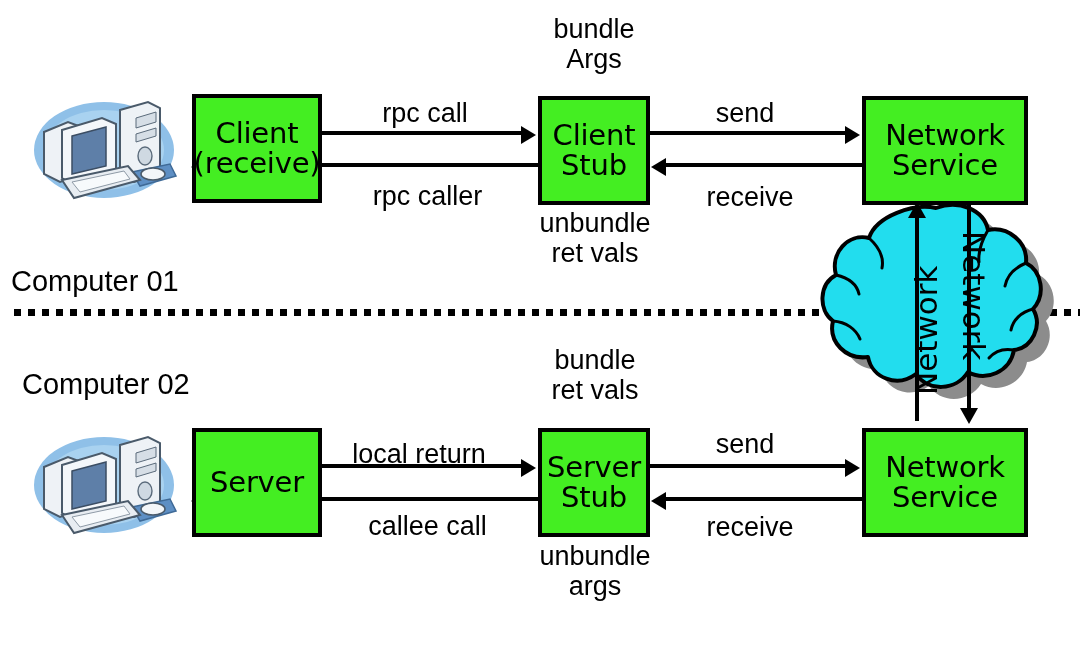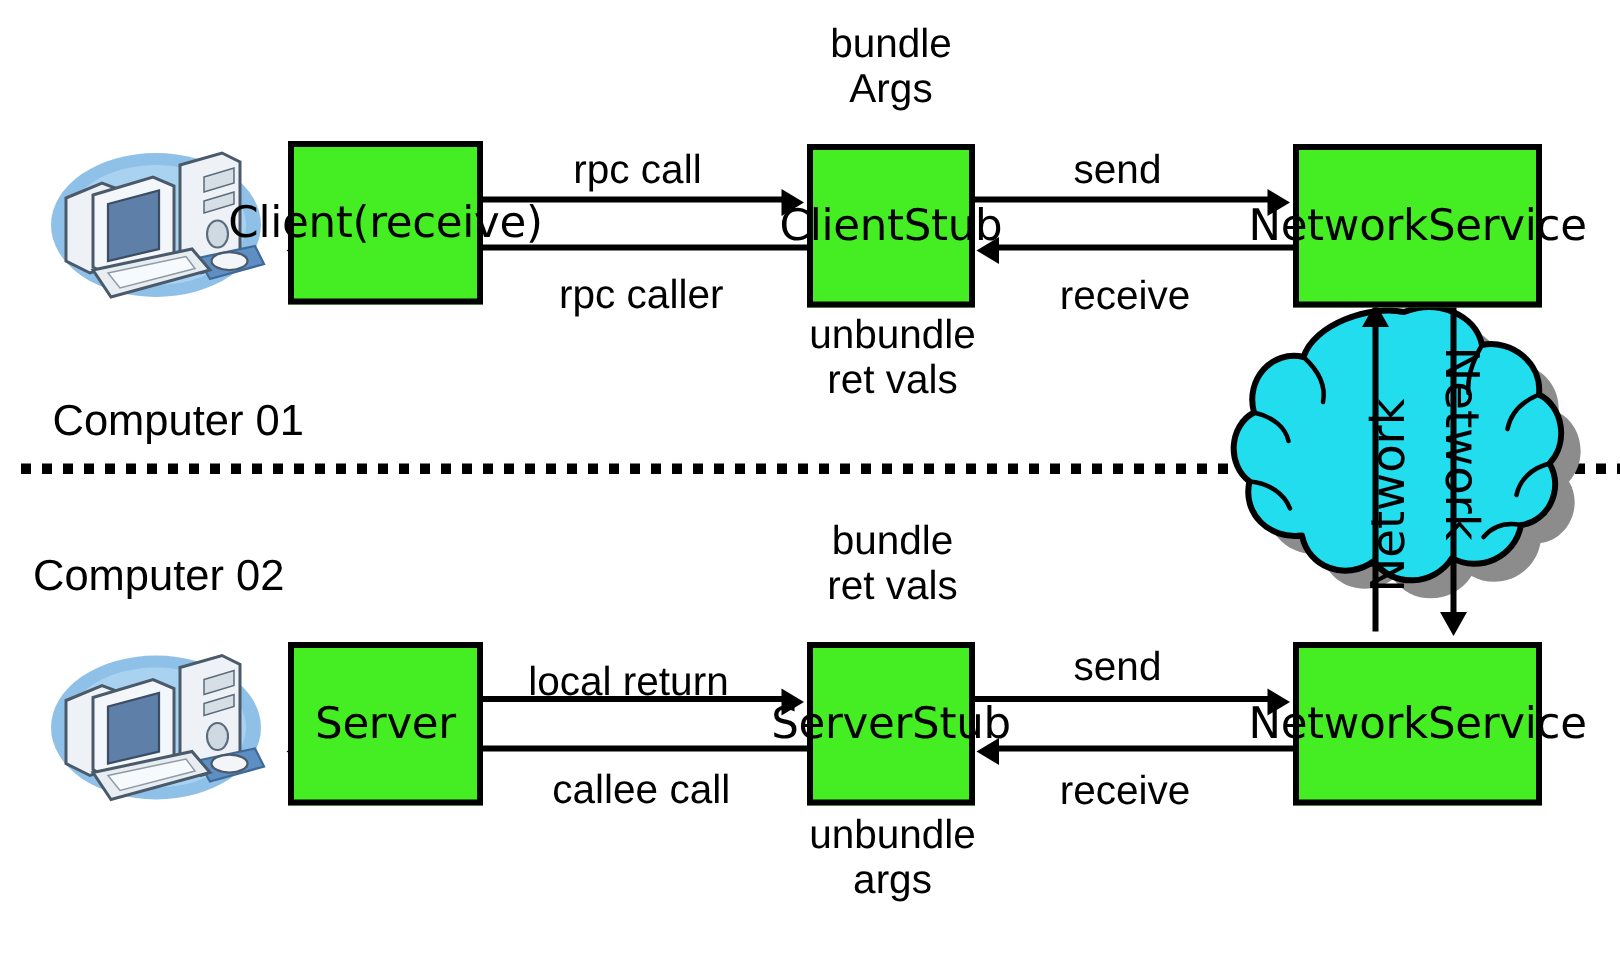--- a/index.html
+++ b/index.html
@@ -7,21 +7,21 @@
     width:1080px;height:645px;position:relative;overflow:hidden;
     font-family:"DejaVu Sans","Liberation Sans",sans-serif;
     color:#000;
   }
   #stage{position:absolute;left:0;top:0;width:1080px;height:645px;}
 
   
   .box{
     position:absolute;box-sizing:border-box;
     background:#44ee22;border:4px solid #000;
-    display:flex;flex-direction:row;align-items:center;justify-content:center;
+    display:flex;flex-direction:column;align-items:center;justify-content:center;
     z-index:6;
   }
   .box .ln{
     font-size:29px;line-height:1.02;letter-spacing:-.2px;white-space:nowrap;
     font-family:"DejaVu Sans","Liberation Sans",sans-serif;
   }
 
   
   .lbl{
     position:absolute;z-index:8;white-space:nowrap;
@@ -62,21 +62,21 @@
   .pc{position:absolute;width:160px;height:118px;z-index:4;}
   .pc svg{display:block;}
 </style>
 </head>
 <body>
 
 <div id="stage">
 
   <div class="divider"></div>
 
-  <div class="lbl big side" style="left:35px;top:265px;">Computer 01</div>
+  <div class="lbl big side" style="left:11px;top:265px;">Computer 01</div>
   <div class="lbl big side" style="left:22px;top:332px;margin-top:36px;">Computer 02</div>
 
   <div class="pc" style="left:24px;top:88px;">
     <svg viewBox="0 0 160 118" width="160" height="118">
       <ellipse cx="80" cy="62" rx="70" ry="48" fill="#8fc0e8"></ellipse>
       <ellipse cx="80" cy="62" rx="60" ry="40" fill="#a9d2f0"></ellipse>
 
       <path d="M20 44 L44 34 L60 40 L60 86 L36 94 L20 86 Z" fill="#eef2f6" stroke="#4a5a6a" stroke-width="2"></path>
 
       <path d="M38 42 L78 30 L92 36 L92 88 L52 98 L38 90 Z" fill="#f4f7fa" stroke="#4a5a6a" stroke-width="2"></path>

